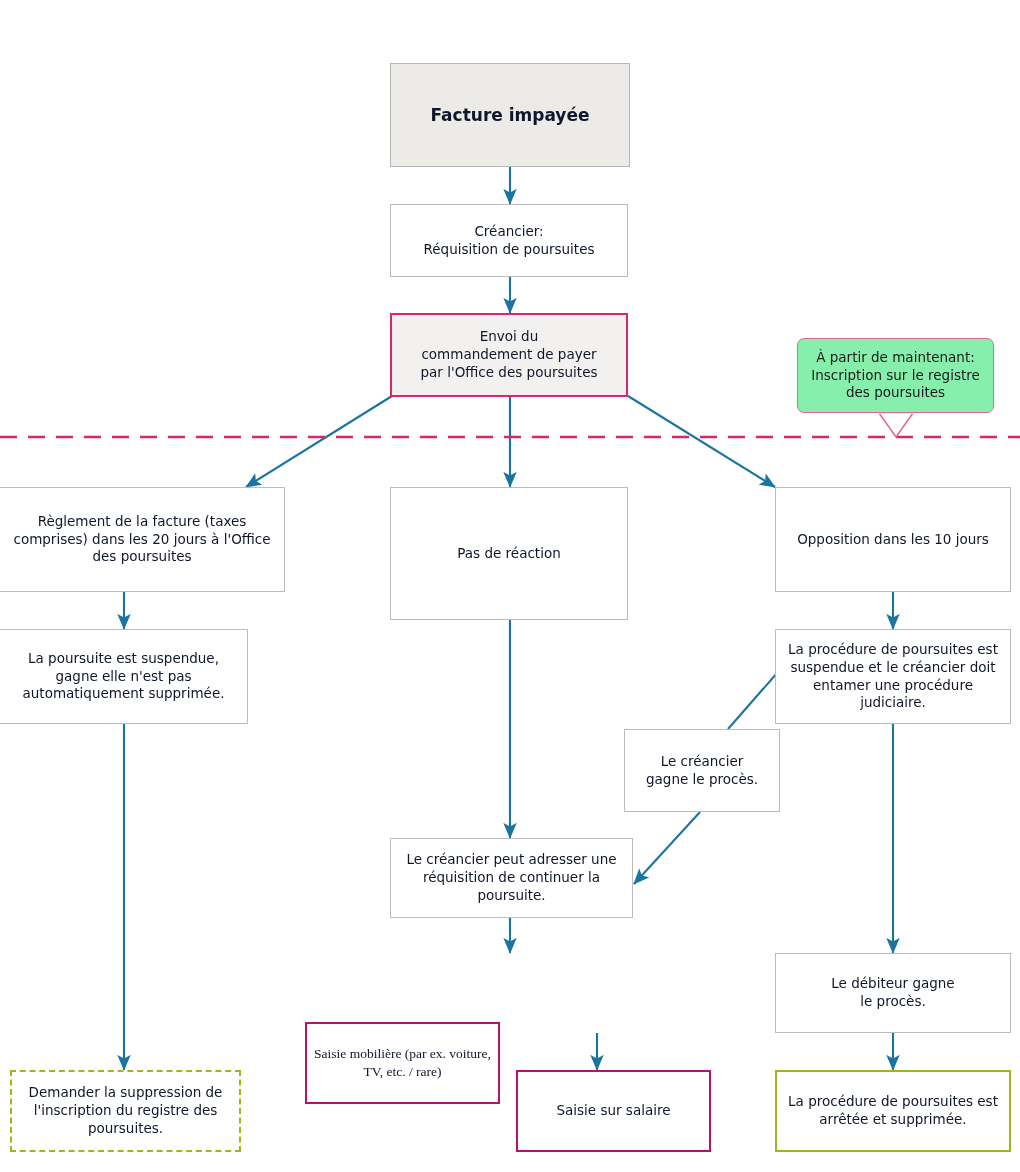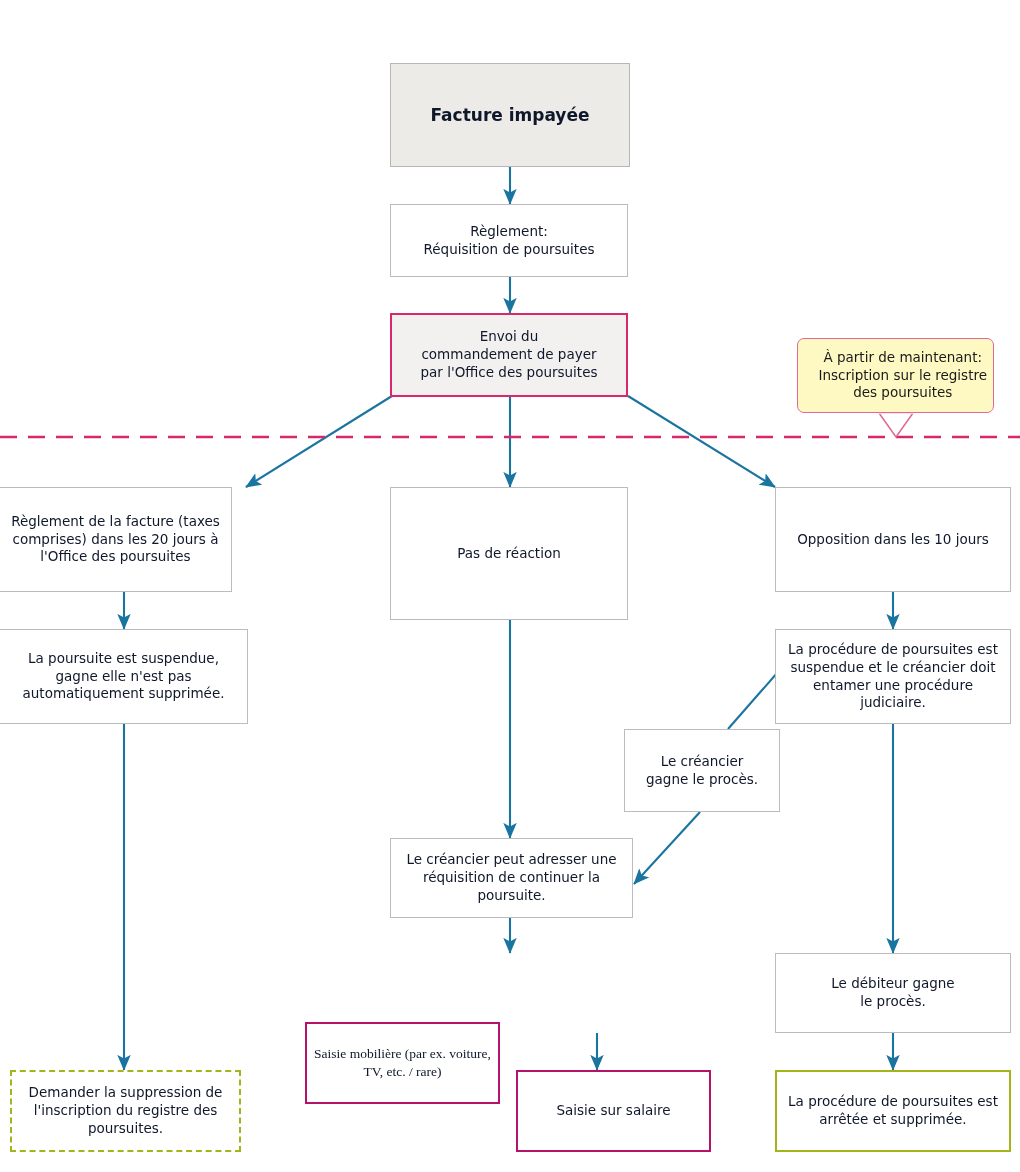--- a/index.html
+++ b/index.html
@@ -54,24 +54,24 @@
   .n-olive-dashed {
     border: 2px dashed #a3b51a;
     background: #ffffff;
   }
 
   .callout {
     position: absolute;
     box-sizing: border-box;
     border: 1.5px solid #e06a96;
     border-radius: 7px;
-    background: #fef9c3;
+    background: #86efac;
     display: flex;
     align-items: center;
-    justify-content: flex-end;
+    justify-content: center;
     text-align: center;
     font-size: 13.5px;
     line-height: 1.33;
     color: #1a1a1a;
     padding: 4px 6px;
   }
 
   svg.edges {
     position: absolute;
     left: 0;
@@ -119,37 +119,37 @@
 
     <path d="M 879,413 L 896,437 L 913,413 Z" fill="#ffffff" stroke="#e06a96" stroke-width="1.5" stroke-linejoin="round"></path>
     <line x1="877" y1="412.5" x2="915" y2="412.5" stroke="#ffffff" stroke-width="2.6"></line>
   </svg>
 
   <div class="node n-start" style="left:390px; top:63px; width:240px; height:104px;">
     <span class="txt">Facture impayée</span>
   </div>
 
   <div class="node" style="left:390px; top:204px; width:238px; height:73px; white-space:pre-line;">
-    <span class="txt">Règlement:
+    <span class="txt">Créancier:
 Réquisition de poursuites</span>
   </div>
 
   <div class="node n-highlight" style="left:390px; top:313px; width:238px; height:84px; white-space:pre-line;">
     <span class="txt">Envoi du
 commandement de payer
 par l'Office des poursuites</span>
   </div>
 
   <div class="callout" style="left:797px; top:338px; width:197px; height:75px; white-space:pre-line;">
     <span>À partir de maintenant:
 Inscription sur le registre
 des poursuites</span>
   </div>
 
-  <div class="node" style="left:-1px; top:487px; width:233px; height:105px;text-align:center;">
+  <div class="node" style="left:-1px; top:487px; width:286px; height:105px;text-align:center;">
     <span class="txt">Règlement de la facture (taxes comprises) dans les 20 jours à l'Office des poursuites</span>
   </div>
 
   <div class="node" style="left:390px; top:487px; width:238px; height:133px;">
     <span class="txt">Pas de réaction</span>
   </div>
 
   <div class="node" style="left:775px; top:487px; width:236px; height:105px;">
     <span class="txt">Opposition dans les 10 jours</span>
   </div>

